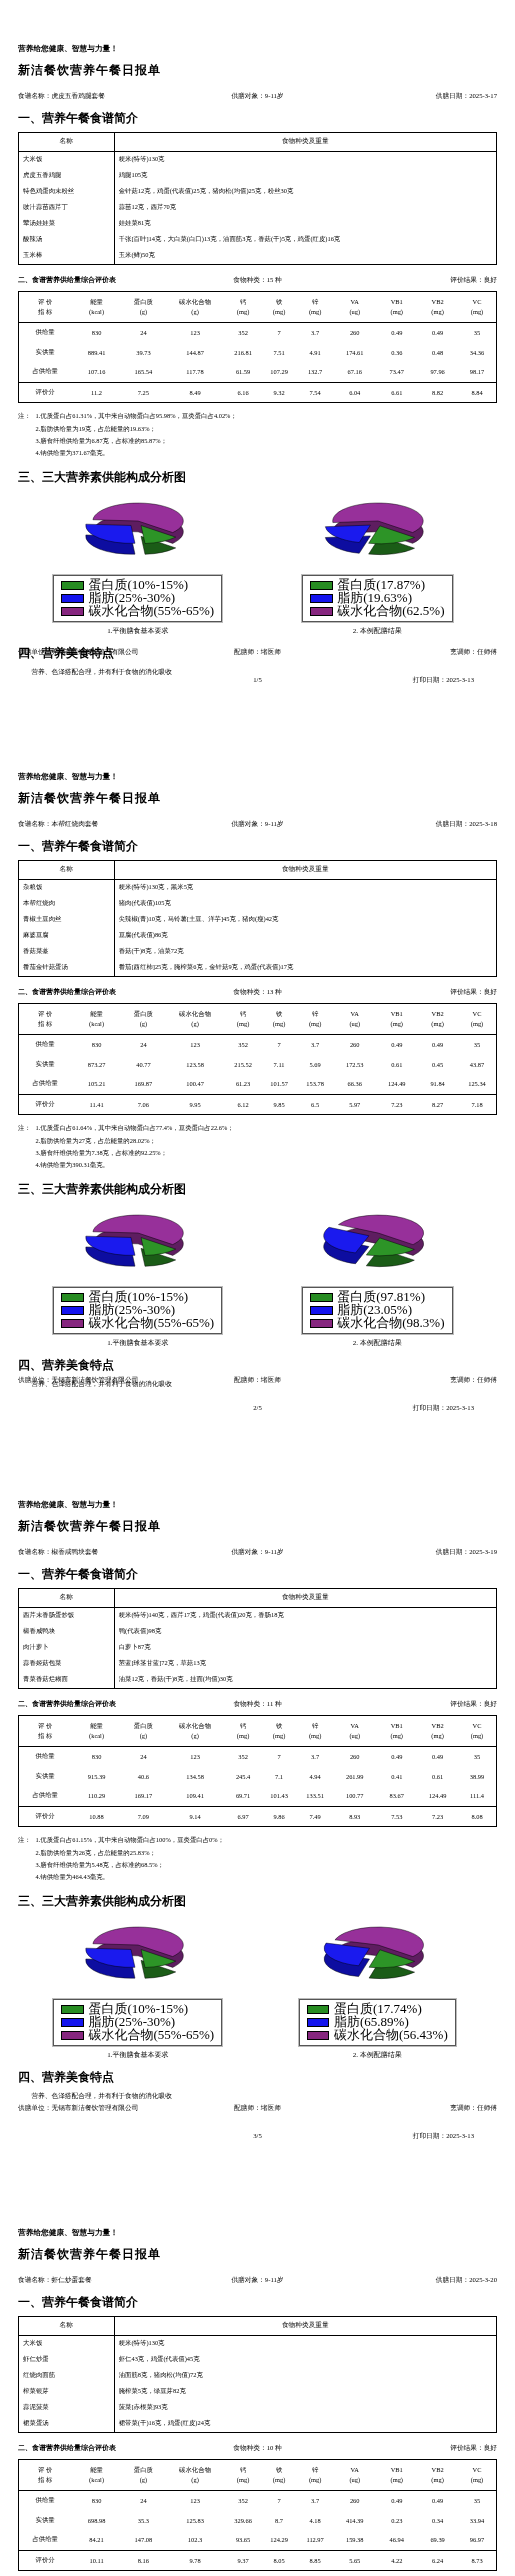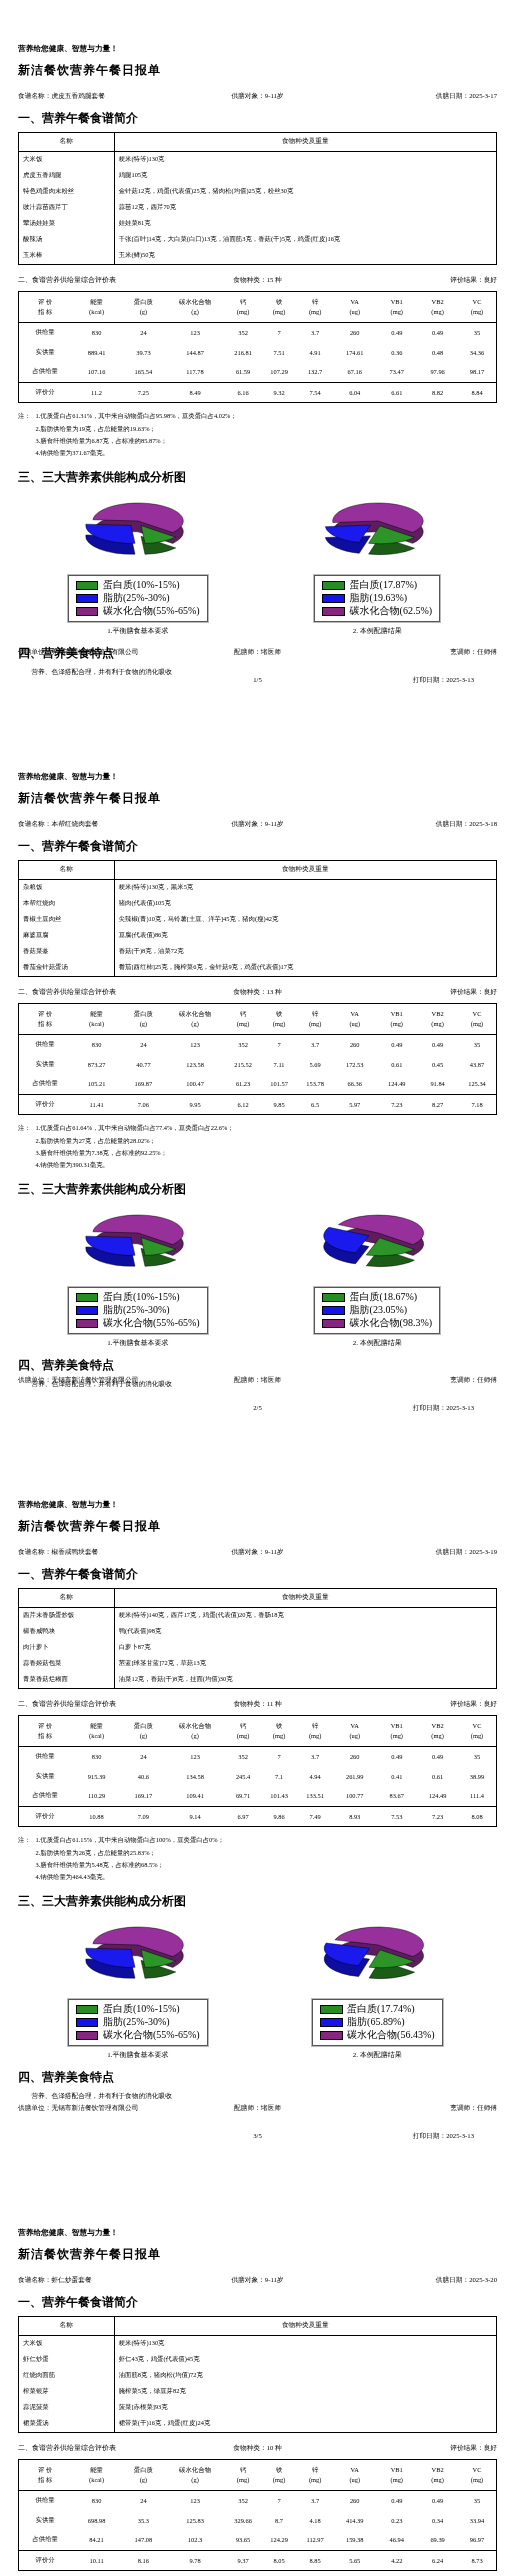--- a/index.html
+++ b/index.html
@@ -9,38 +9,38 @@
   .slogan{font-weight:bold;font-size:7.7px;}
   .title{font-size:12px;font-weight:bold;margin:8.2px 0 0;letter-spacing:1px;}
   .info-row{display:grid;grid-template-columns:1fr auto 1fr;margin-top:12.4px;font-size:6.7px;}
   .info-row .right{text-align:right;}
   .sec-heading{font-weight:bold;font-size:12px;margin-top:9.3px;}
   .food-table{width:100%;border-collapse:collapse;margin-top:5.2px;font-size:6.4px;border:1px solid #000;}
   .food-table th{height:15.5px;border-bottom:1px solid #000;font-weight:normal;font-size:6.7px;text-align:center;}
   .food-table td{height:16px;padding:0 4.1px;text-align:left;}
   .food-table th:first-child,.food-table td:first-child{border-right:1px solid #000;width:20%;}
   .eval-head{display:grid;grid-template-columns:1fr auto 1fr;margin-top:10.3px;font-size:6.7px;align-items:baseline;}
-  .eval-head .sec2{font-weight:normal;font-size:7px;}
+  .eval-head .sec2{font-weight:bold;font-size:7px;}
   .eval-head .right{text-align:right;}
   .eval-table{width:100%;border-collapse:collapse;margin-top:6.2px;font-size:6.4px;text-align:center;border:1px solid #000;}
   .eval-table th{height:28px;border-bottom:1.5px solid #000;font-weight:normal;line-height:1.55;}
   .eval-table td{height:17.5px;}
   .eval-table .score-row td{border-top:1.5px solid #000;}
   .eval-table th:nth-child(1){width:11%}.eval-table th:nth-child(2){width:10.5%}
   .eval-table th:nth-child(3){width:9%}.eval-table th:nth-child(4){width:12.5%}
   .eval-table th:nth-child(5){width:7.5%}.eval-table th:nth-child(6){width:7.5%}
   .eval-table th:nth-child(7){width:7.5%}.eval-table th:nth-child(8){width:9%}
   .eval-table th:nth-child(9){width:8.5%}.eval-table th:nth-child(10){width:8.5%}
   .eval-table th:nth-child(11){width:8%}
   .notes{margin-top:7.2px;font-size:6.4px;line-height:12.4px;}
   .note-prefix{display:inline-block;width:17.5px;}
   .charts{display:flex;margin-top:2.1px;}
   .chart{flex:1;display:flex;flex-direction:column;align-items:center;}
   svg.pie{width:165px;height:72px;margin-top:5.2px;}
-  .legend-box{border:0.5px solid #555;outline:0.5px solid #bbb;padding:3.1px 7.2px;margin-top:9.3px;font-size:10px;background:#fff;}
+  .legend-box{border:0.5px solid #555;outline:0.5px solid #bbb;padding:3.1px 7.2px;margin-top:9.3px;font-size:13px;background:#fff;}
   .legend-row{display:flex;align-items:center;height:13px;}
   .legend-swatch{width:20.6px;height:7.2px;border:0.5px solid #000;margin-right:4.6px;flex:none;}
   .caption{margin-top:4px;font-size:7px;}
   .sec4-text{margin-top:6.2px;font-size:6.7px;text-indent:2em;}
   .persons{position:absolute;left:18px;right:18px;top:648px;display:grid;
            grid-template-columns:1fr auto 1fr;font-size:6.7px;}
   .persons .right{text-align:right;}
   .page-footer{position:absolute;left:18px;right:18px;top:676px;display:grid;
                grid-template-columns:1fr auto 1fr;font-size:6.7px;}
   .page-footer .right{text-align:right;padding-right:23px;}
@@ -466,21 +466,21 @@
           <path d="M 161.7 75.6 L 84.1 59.1 A 88 35 0 1 1 229.1 98.1 Z" fill="#5e1d60" stroke="#000" stroke-width="0.9"></path>
           <path d="M 161.7 54.6 L 84.1 38.1 A 88 35 0 1 1 229.1 77.1 Z" fill="#97309a" stroke="#000" stroke-width="0.9"></path>
           <path d="M 143.4 80.8 L 117.3 114.2 A 88 35 0 0 1 65.7 64.3 Z" fill="#0d0da0" stroke="#000" stroke-width="0.9"></path>
           <path d="M 143.4 59.8 L 117.3 93.2 A 88 35 0 0 1 65.7 43.3 Z" fill="#1a1aee" stroke="#000" stroke-width="0.9"></path>
           <path d="M 164.2 84.9 L 231.6 107.4 A 88 35 0 0 1 138.2 118.3 Z" fill="#1b5c17" stroke="#000" stroke-width="0.9"></path>
           <path d="M 164.2 63.9 L 231.6 86.4 A 88 35 0 0 1 138.2 97.3 Z" fill="#2d9427" stroke="#000" stroke-width="0.9"></path>
         </svg>
       <div class="legend-box">
           <div class="legend-row">
             <span class="legend-swatch" style="background: rgb(39, 140, 34);"></span>
-            <span>蛋白质(18.67%)</span>
+            <span>蛋白质(97.81%)</span>
           </div>
           <div class="legend-row">
             <span class="legend-swatch" style="background: rgb(20, 20, 238);"></span>
             <span>脂肪(23.05%)</span>
           </div>
           <div class="legend-row">
             <span class="legend-swatch" style="background: rgb(134, 38, 127);"></span>
             <span>碳水化合物(98.3%)</span>
           </div>
         </div>

